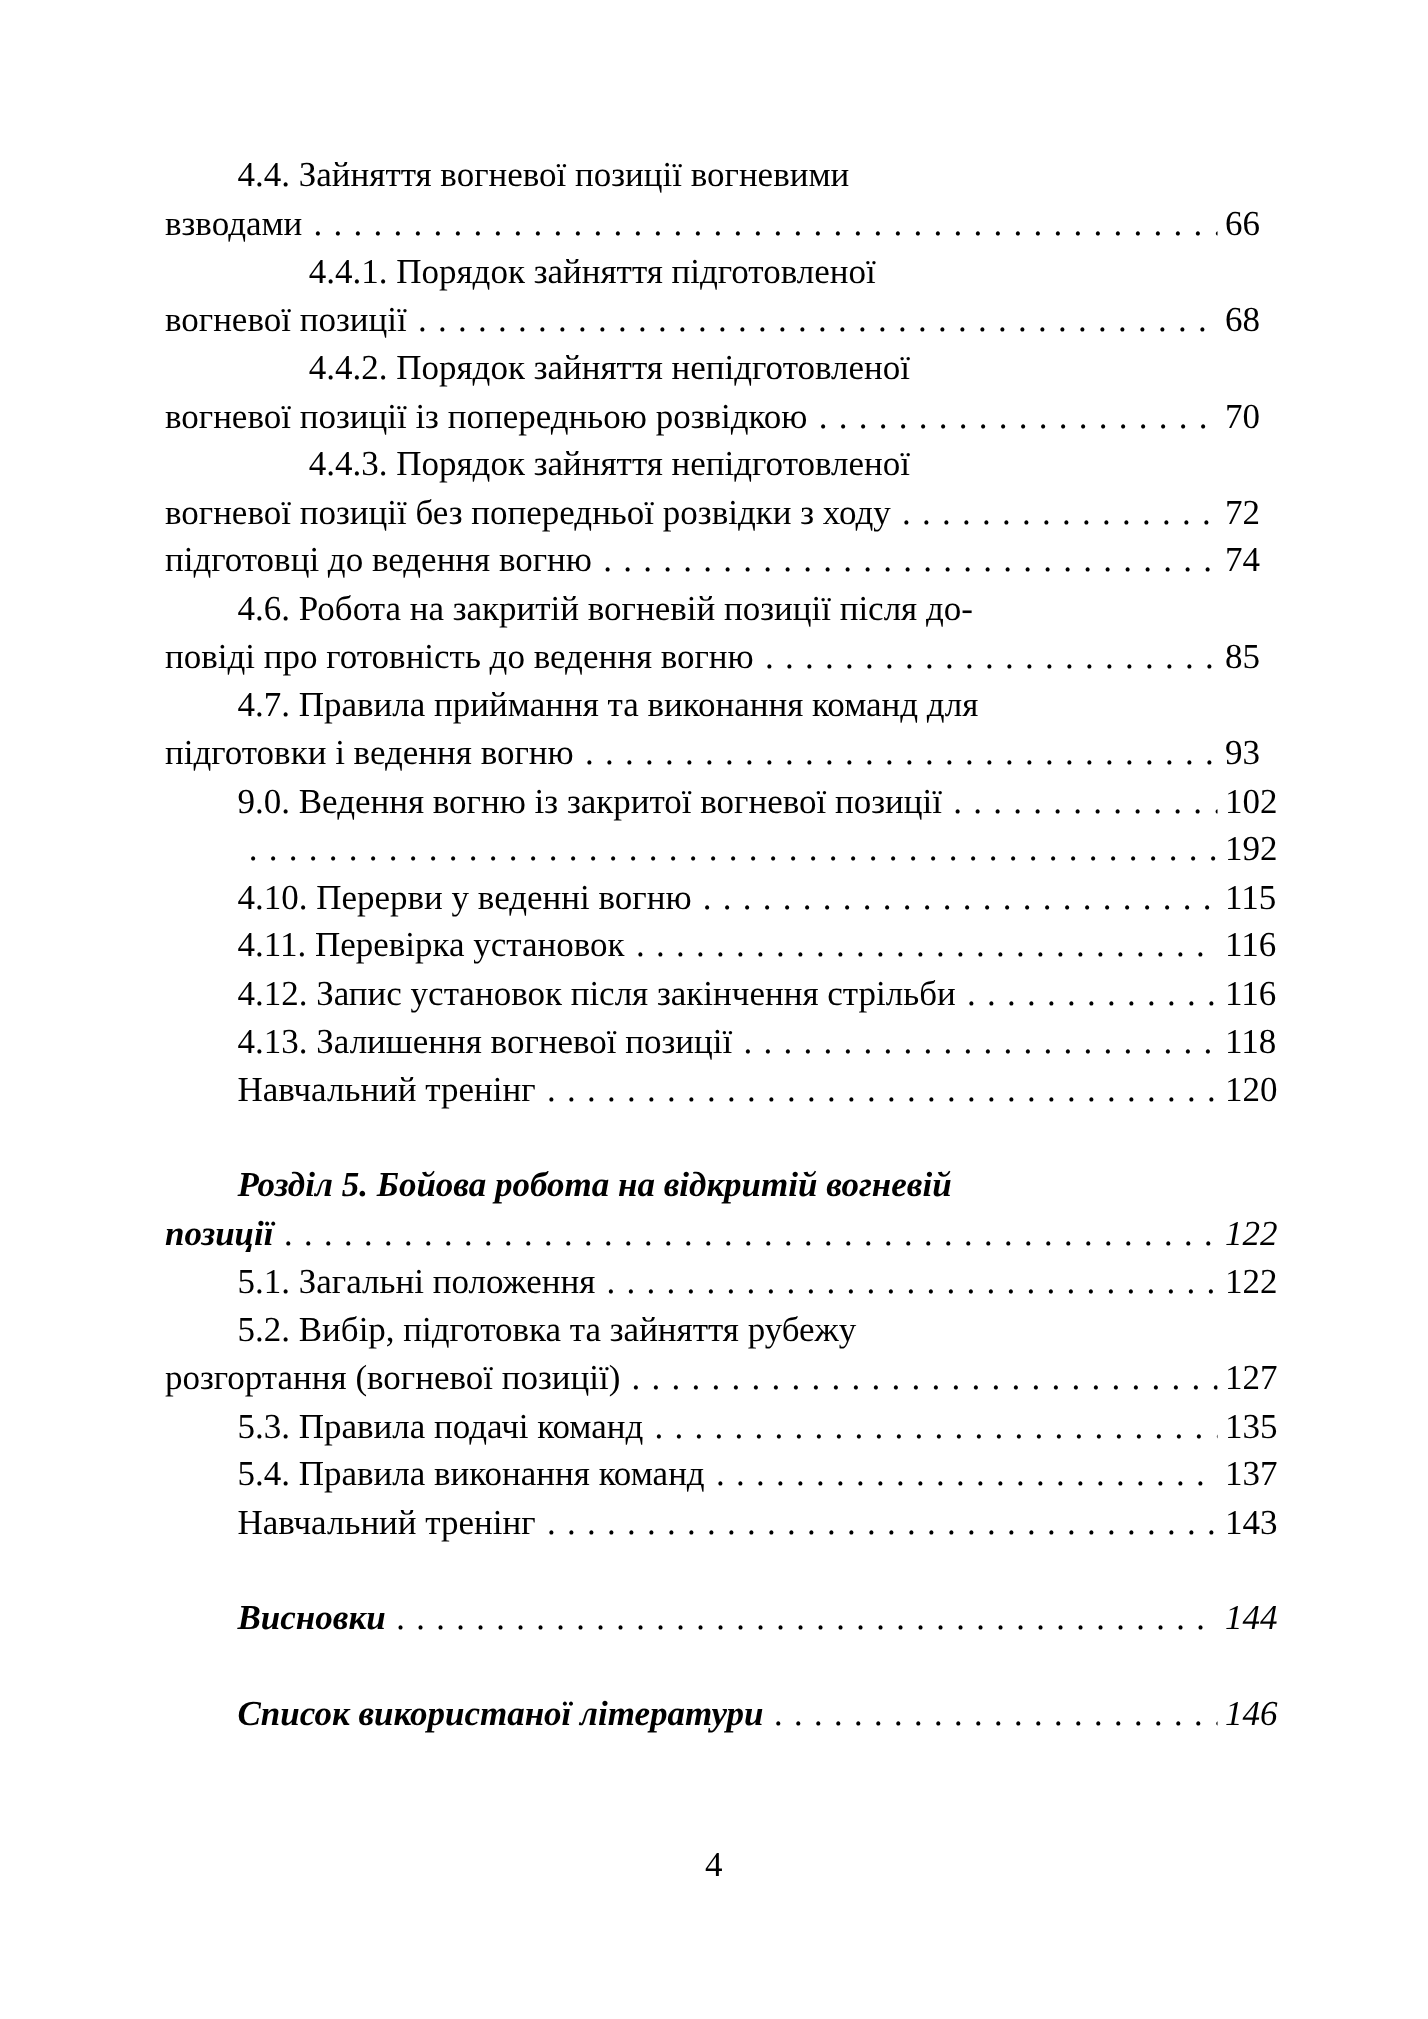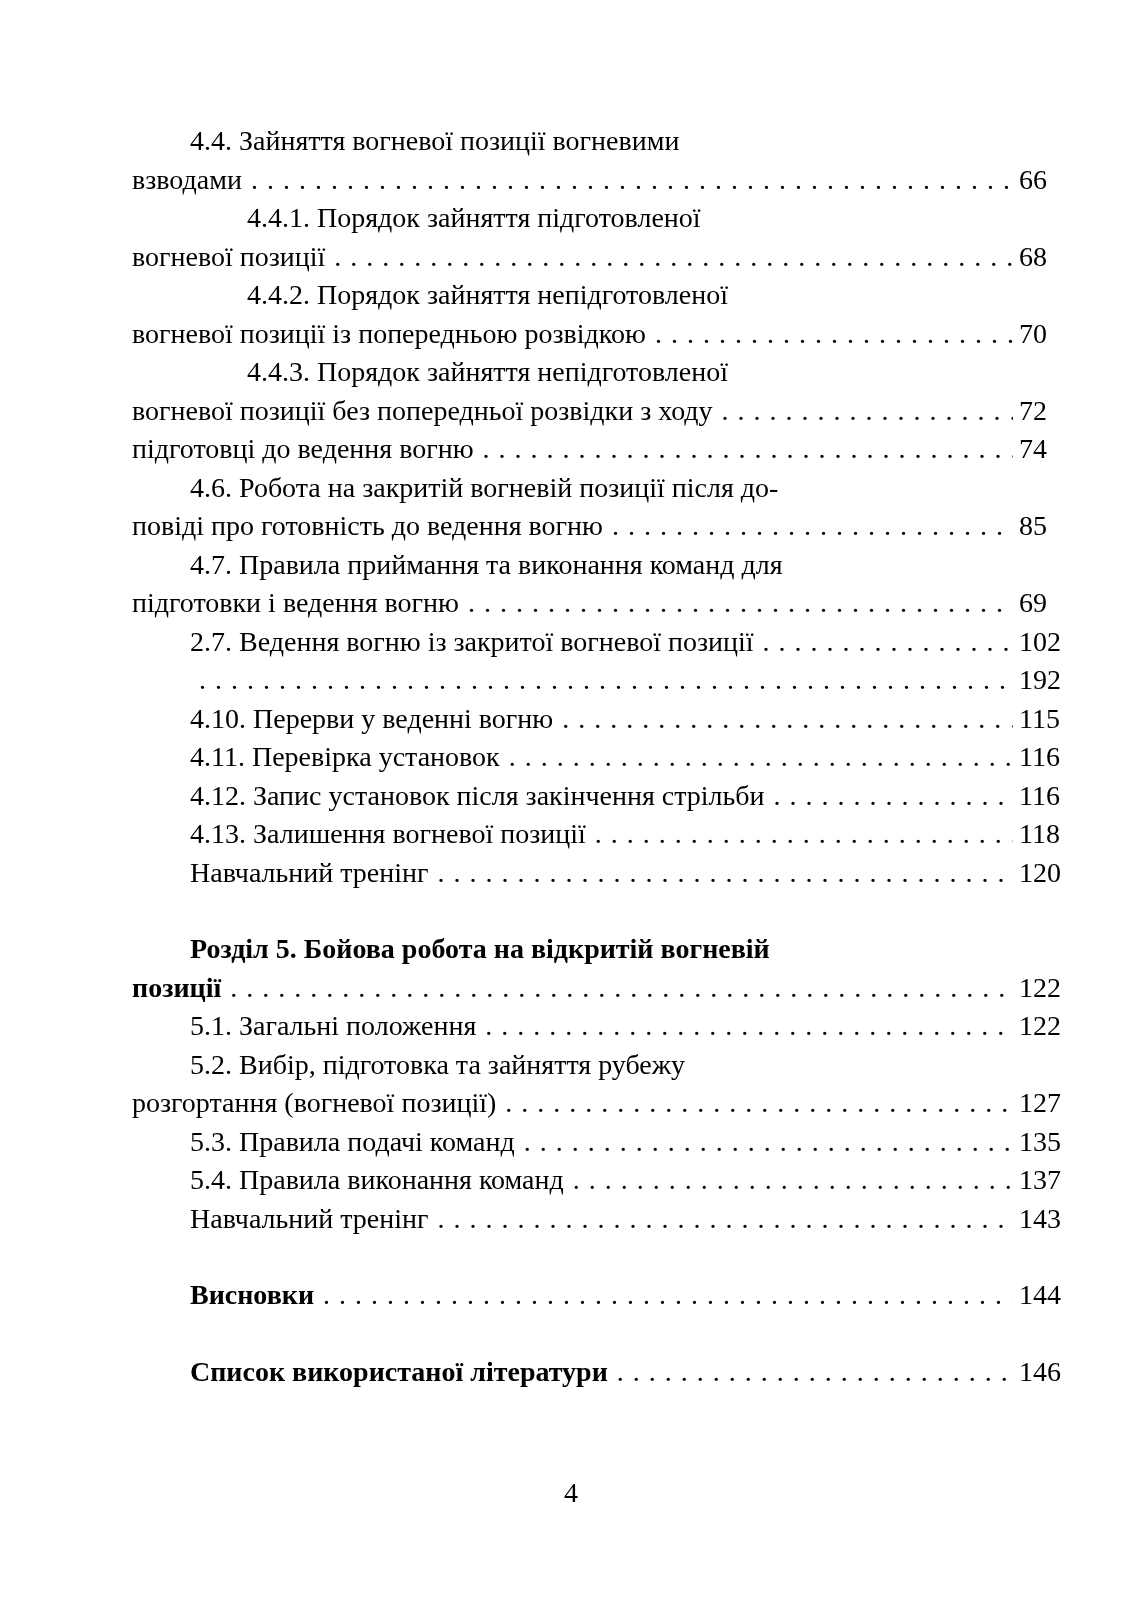--- a/index.html
+++ b/index.html
@@ -6,28 +6,28 @@
     margin: 0;
     padding: 0;
     background: #ffffff;
   }
   .page {
     position: relative;
     width: 1142px;
     height: 1615px;
     background: #ffffff;
     box-sizing: border-box;
-    padding: 122px 75px 0 132px;
+    padding: 122px 114px 0 132px;
     font-family: "Liberation Serif", "DejaVu Serif", serif;
     font-size: 28px;
     line-height: 38.5px;
     color: #000000;
     overflow: hidden;
   }
-  .entry.space-before { margin-top: 38px; }
+  .entry.space-before { margin-top: 38px; font-style: italic; }
   .entry.bold .text { font-weight: bold; }
   .indent-1 { padding-left: 58px; }
   .indent-2 { padding-left: 115px; }
   .lastline { display: flex; align-items: baseline; }
   .line .text { white-space: nowrap; }
   .lastline .text { flex: 0 0 auto; }
   .dots {
     flex: 1 1 auto;
     min-width: 0;
     overflow: hidden;
@@ -100,26 +100,26 @@
           <span class="text">повіді про готовність до ведення вогню</span>
           <span class="dots">. . . . . . . . . . . . . . . . . . . . . . . . . . . . . . . . . . . . . . . . . . . . . . . . . . . . . . . . . . . . . . . . . . . . . . . . . . . . . . . . . . . . . . . . . . . . . . . . . . . . . . . . . . . . . . . . . . . . . . . . </span>
           <span class="page-num">85</span>
         </div>
       </div>
       <div class="entry">
         <div class="line indent-1"><span class="text">4.7. Правила приймання та виконання команд для</span></div>
         <div class="line lastline">
           <span class="text">підготовки і ведення вогню</span>
           <span class="dots">. . . . . . . . . . . . . . . . . . . . . . . . . . . . . . . . . . . . . . . . . . . . . . . . . . . . . . . . . . . . . . . . . . . . . . . . . . . . . . . . . . . . . . . . . . . . . . . . . . . . . . . . . . . . . . . . . . . . . . . . </span>
-          <span class="page-num">69</span>
-        </div>
-      </div>
-      <div class="entry">
-        <div class="line indent-1 lastline">
-          <span class="text">2.7. Ведення вогню із закритої вогневої позиції</span>
+          <span class="page-num">93</span>
+        </div>
+      </div>
+      <div class="entry">
+        <div class="line indent-1 lastline">
+          <span class="text">9.0. Ведення вогню із закритої вогневої позиції</span>
           <span class="dots">. . . . . . . . . . . . . . . . . . . . . . . . . . . . . . . . . . . . . . . . . . . . . . . . . . . . . . . . . . . . . . . . . . . . . . . . . . . . . . . . . . . . . . . . . . . . . . . . . . . . . . . . . . . . . . . . . . . . . . . . </span>
           <span class="page-num">102</span>
         </div>
       </div>
       <div class="entry">
         <div class="line indent-1 lastline">
           <span class="dots">. . . . . . . . . . . . . . . . . . . . . . . . . . . . . . . . . . . . . . . . . . . . . . . . . . . . . . . . . . . . . . . . . . . . . . . . . . . . . . . . . . . . . . . . . . . . . . . . . . . . . . . . . . . . . . . . . . . . . . . . </span>
           <span class="page-num">192</span>
         </div>
       </div>

